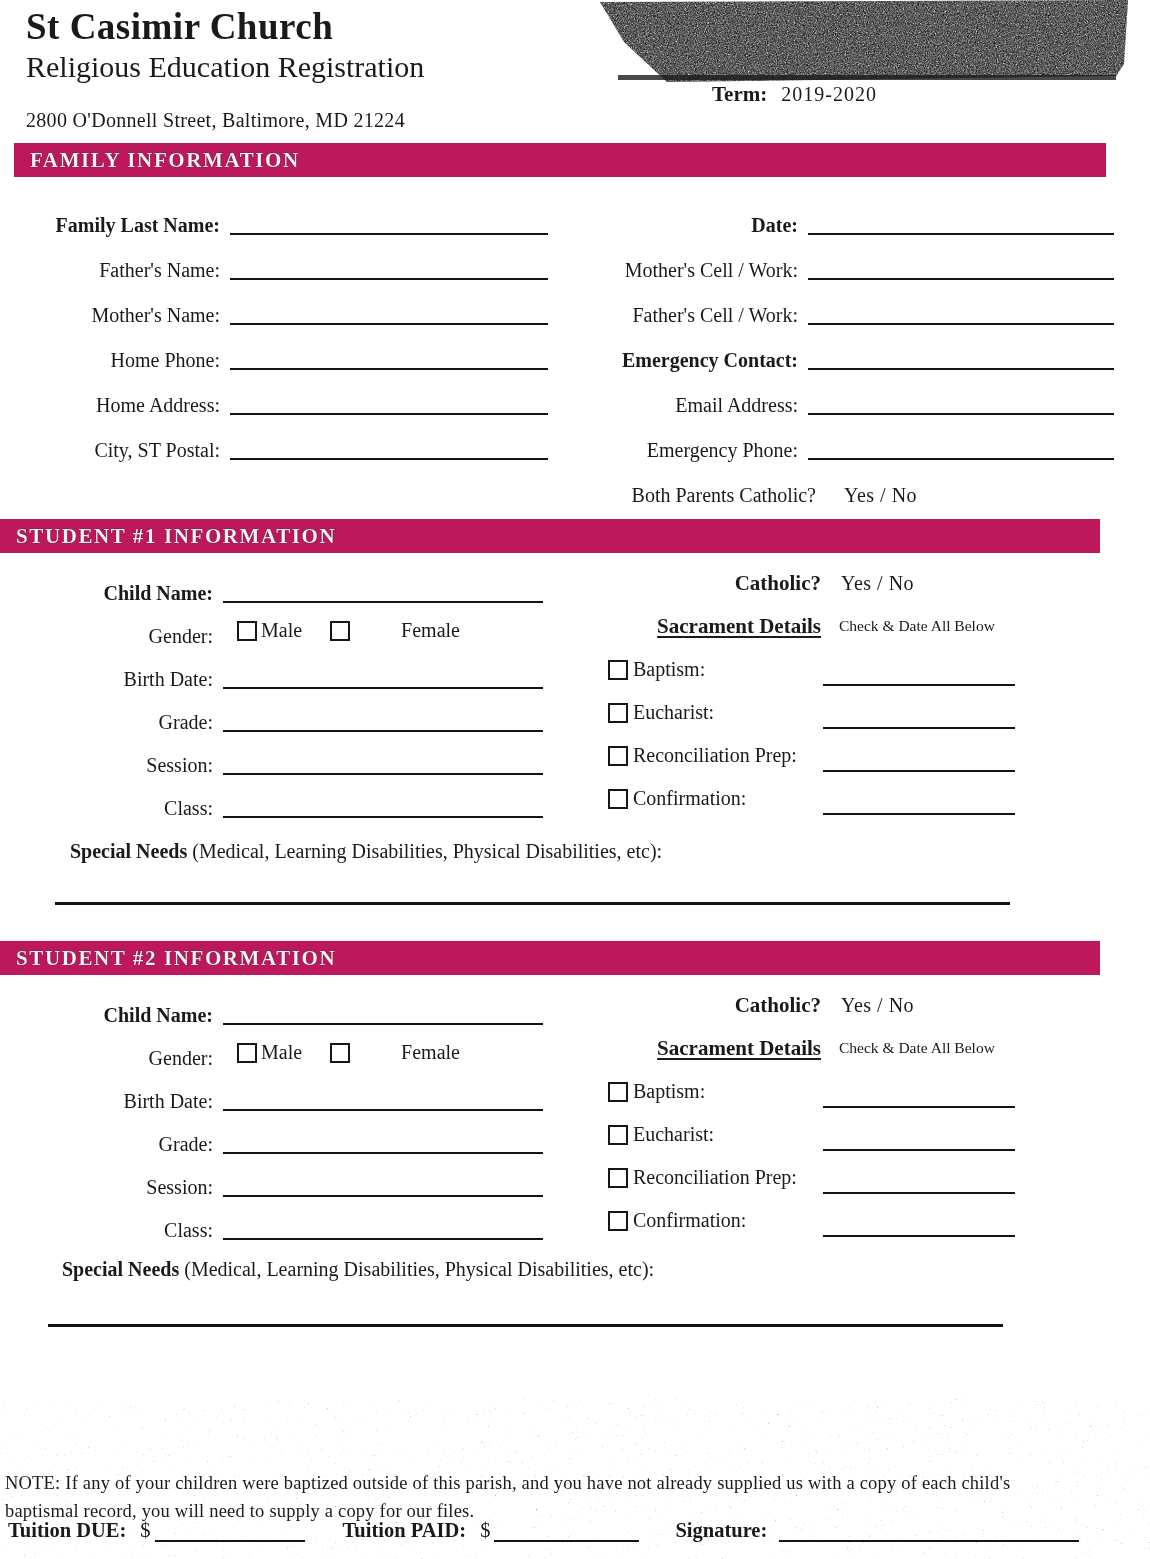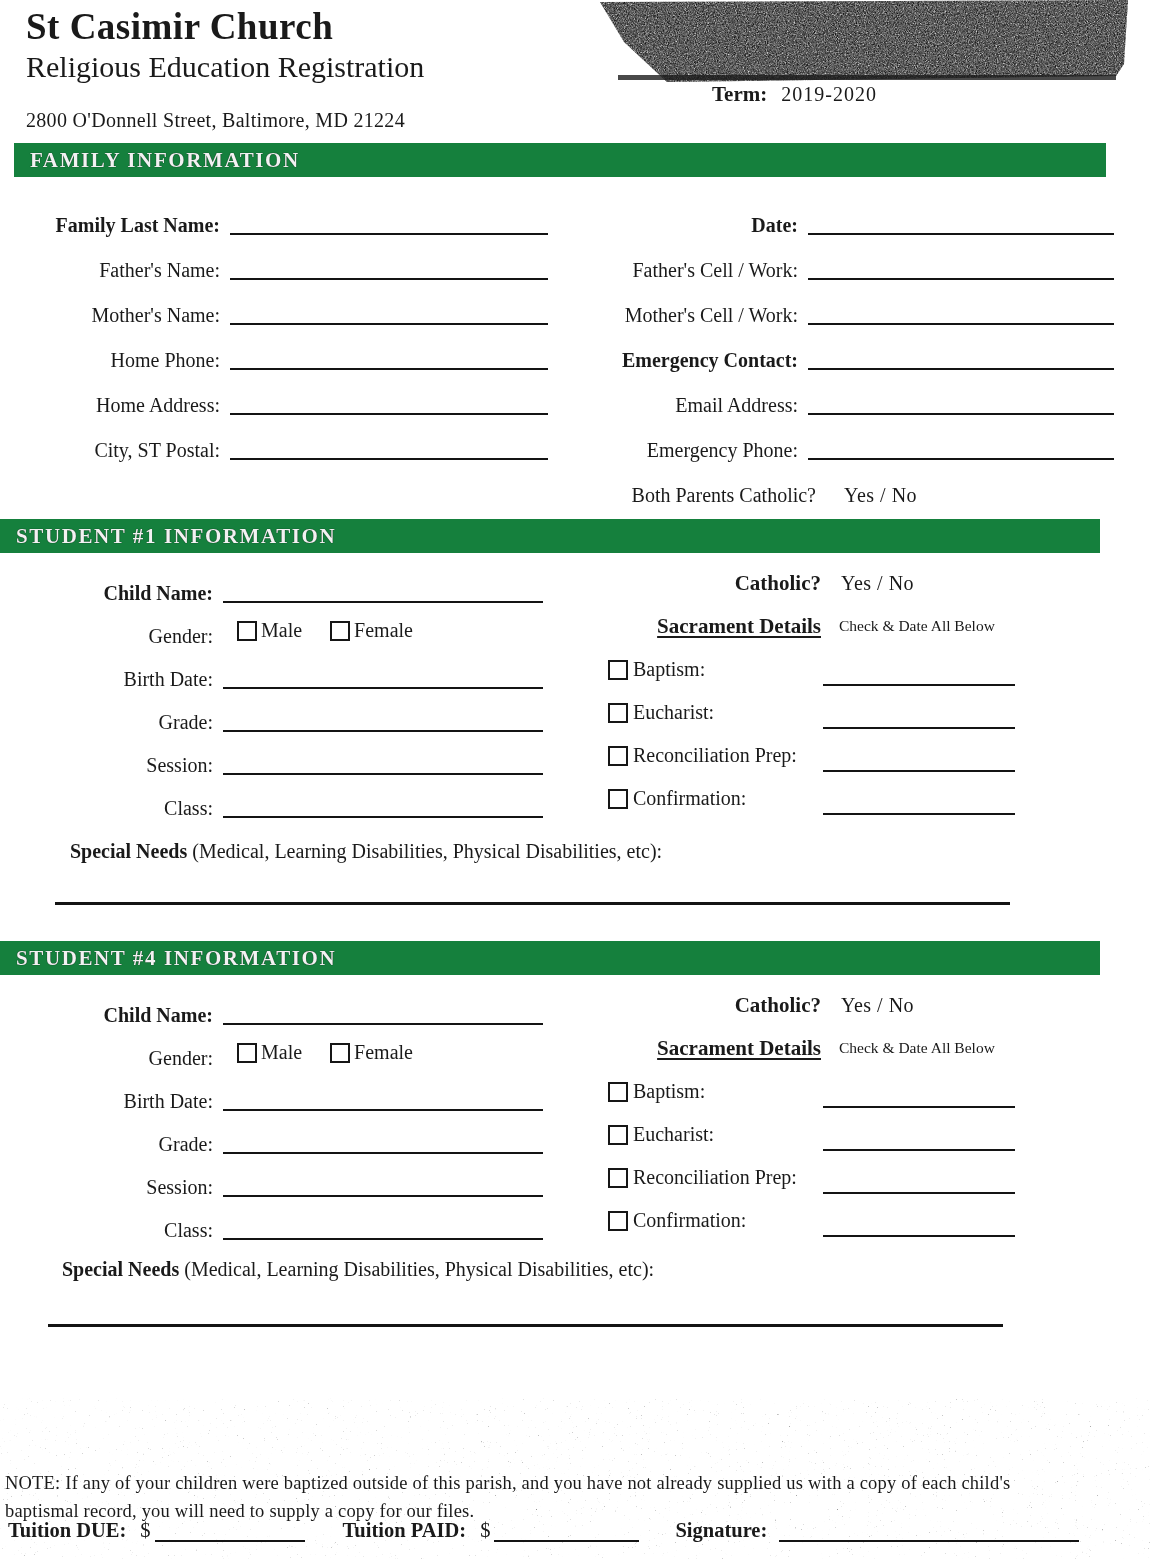--- a/index.html
+++ b/index.html
@@ -18,40 +18,40 @@
   
   .title{font-size:37px;font-weight:bold;letter-spacing:.5px;}
   .subtitle{font-size:30px;margin-top:2px;}
   .address{font-size:20px;margin-top:25px;letter-spacing:.3px;}
   .term{font-size:20px;}
   .term .tl{font-weight:bold;font-size:21px;}
   .term .tv{margin-left:14px;letter-spacing:1px;}
 
   
   .bar{
-    background:#15803d;color:#f2f2f2;
+    background:#be185d;color:#f2f2f2;
     font-weight:bold;font-size:21px;letter-spacing:1.6px;
     height:34px;line-height:34px;
     padding-left:16px;box-sizing:border-box;
     text-shadow:0 0 1px #000;
   }
 
   
   .frow{display:flex;align-items:flex-end;height:45px;font-size:20px;}
   .srowh{height:43px;}
   .lab{flex:none;text-align:right;padding-right:10px;box-sizing:border-box;white-space:nowrap;}
   .w212{width:212px;} .w230{width:230px;} .w205{width:205px;}
   .line{flex:1;border-bottom:2.5px solid #141414;margin-bottom:2px;height:24px;}
   .ans{padding-left:18px;margin-bottom:0px;letter-spacing:.5px;}
 
   
   .cb{display:inline-block;width:16px;height:16px;border:2px solid #161616;background:#fff;flex:none;}
   .opt{display:flex;align-items:center;margin-left:14px;margin-bottom:6px;}
   .opt .cb{margin-right:4px;}
-  .opt2{margin-left:28px;}
+  .opt2{margin-left:28px;gap:47px;}
 
   
   .srow{display:flex;align-items:center;height:43px;font-size:20px;}
   .sleft{width:245px;box-sizing:border-box;display:flex;align-items:center;padding-left:30px;}
   .sleft .cb{margin-right:5px;}
   .sline{width:192px;border-bottom:2.5px solid #141414;align-self:flex-end;margin-bottom:5px;height:20px;}
   .cath{justify-content:flex-end;padding-left:0;padding-right:2px;font-weight:bold;font-size:21px;}
   .sachead{font-weight:bold;font-size:21px;text-decoration:underline;text-decoration-thickness:2px;text-underline-offset:3px;justify-content:flex-end;padding-left:0;padding-right:2px;}
   .sacnote{font-size:15.5px;margin-left:16px;margin-bottom:2px;}
 
@@ -137,25 +137,25 @@
       <span class="line"></span>
     </div>
   </div>
 
   <div class="abs" style="left:578px;top:192px;width:536px;">
     <div class="frow">
       <span class="lab w230 b">Date:</span>
       <span class="line"></span>
     </div>
     <div class="frow">
+      <span class="lab w230">Mother's Cell / Work:</span>
+      <span class="line"></span>
+    </div>
+    <div class="frow">
       <span class="lab w230">Father's Cell / Work:</span>
-      <span class="line"></span>
-    </div>
-    <div class="frow">
-      <span class="lab w230">Mother's Cell / Work:</span>
       <span class="line"></span>
     </div>
     <div class="frow">
       <span class="lab w230 b">Emergency Contact:</span>
       <span class="line"></span>
     </div>
     <div class="frow">
       <span class="lab w230">Email Address:</span>
       <span class="line"></span>
     </div>
@@ -243,21 +243,21 @@
       <span class="sline"></span>
     </div>
   </div>
 
   <div class="abs special" style="left:70px;top:840px;">
     <span class="b">Special Needs</span>
     <span class="hint">(Medical, Learning Disabilities, Physical Disabilities, etc):</span>
   </div>
   <div class="abs longline" style="left:55px;top:886px;width:955px;height:16px;"></div>
 
-  <div class="abs bar" style="left:0;top:941px;width:1100px;">STUDENT #4 INFORMATION</div>
+  <div class="abs bar" style="left:0;top:941px;width:1100px;">STUDENT #2 INFORMATION</div>
 
   <div class="abs" style="left:18px;top:984px;width:525px;">
     <div class="frow srowh">
       <span class="lab w205 b">Child Name:</span>
       <span class="line"></span>
     </div>
     <div class="frow srowh">
       <span class="lab w205">Gender:</span>
       <span class="opt">
           <span class="cb"></span>

